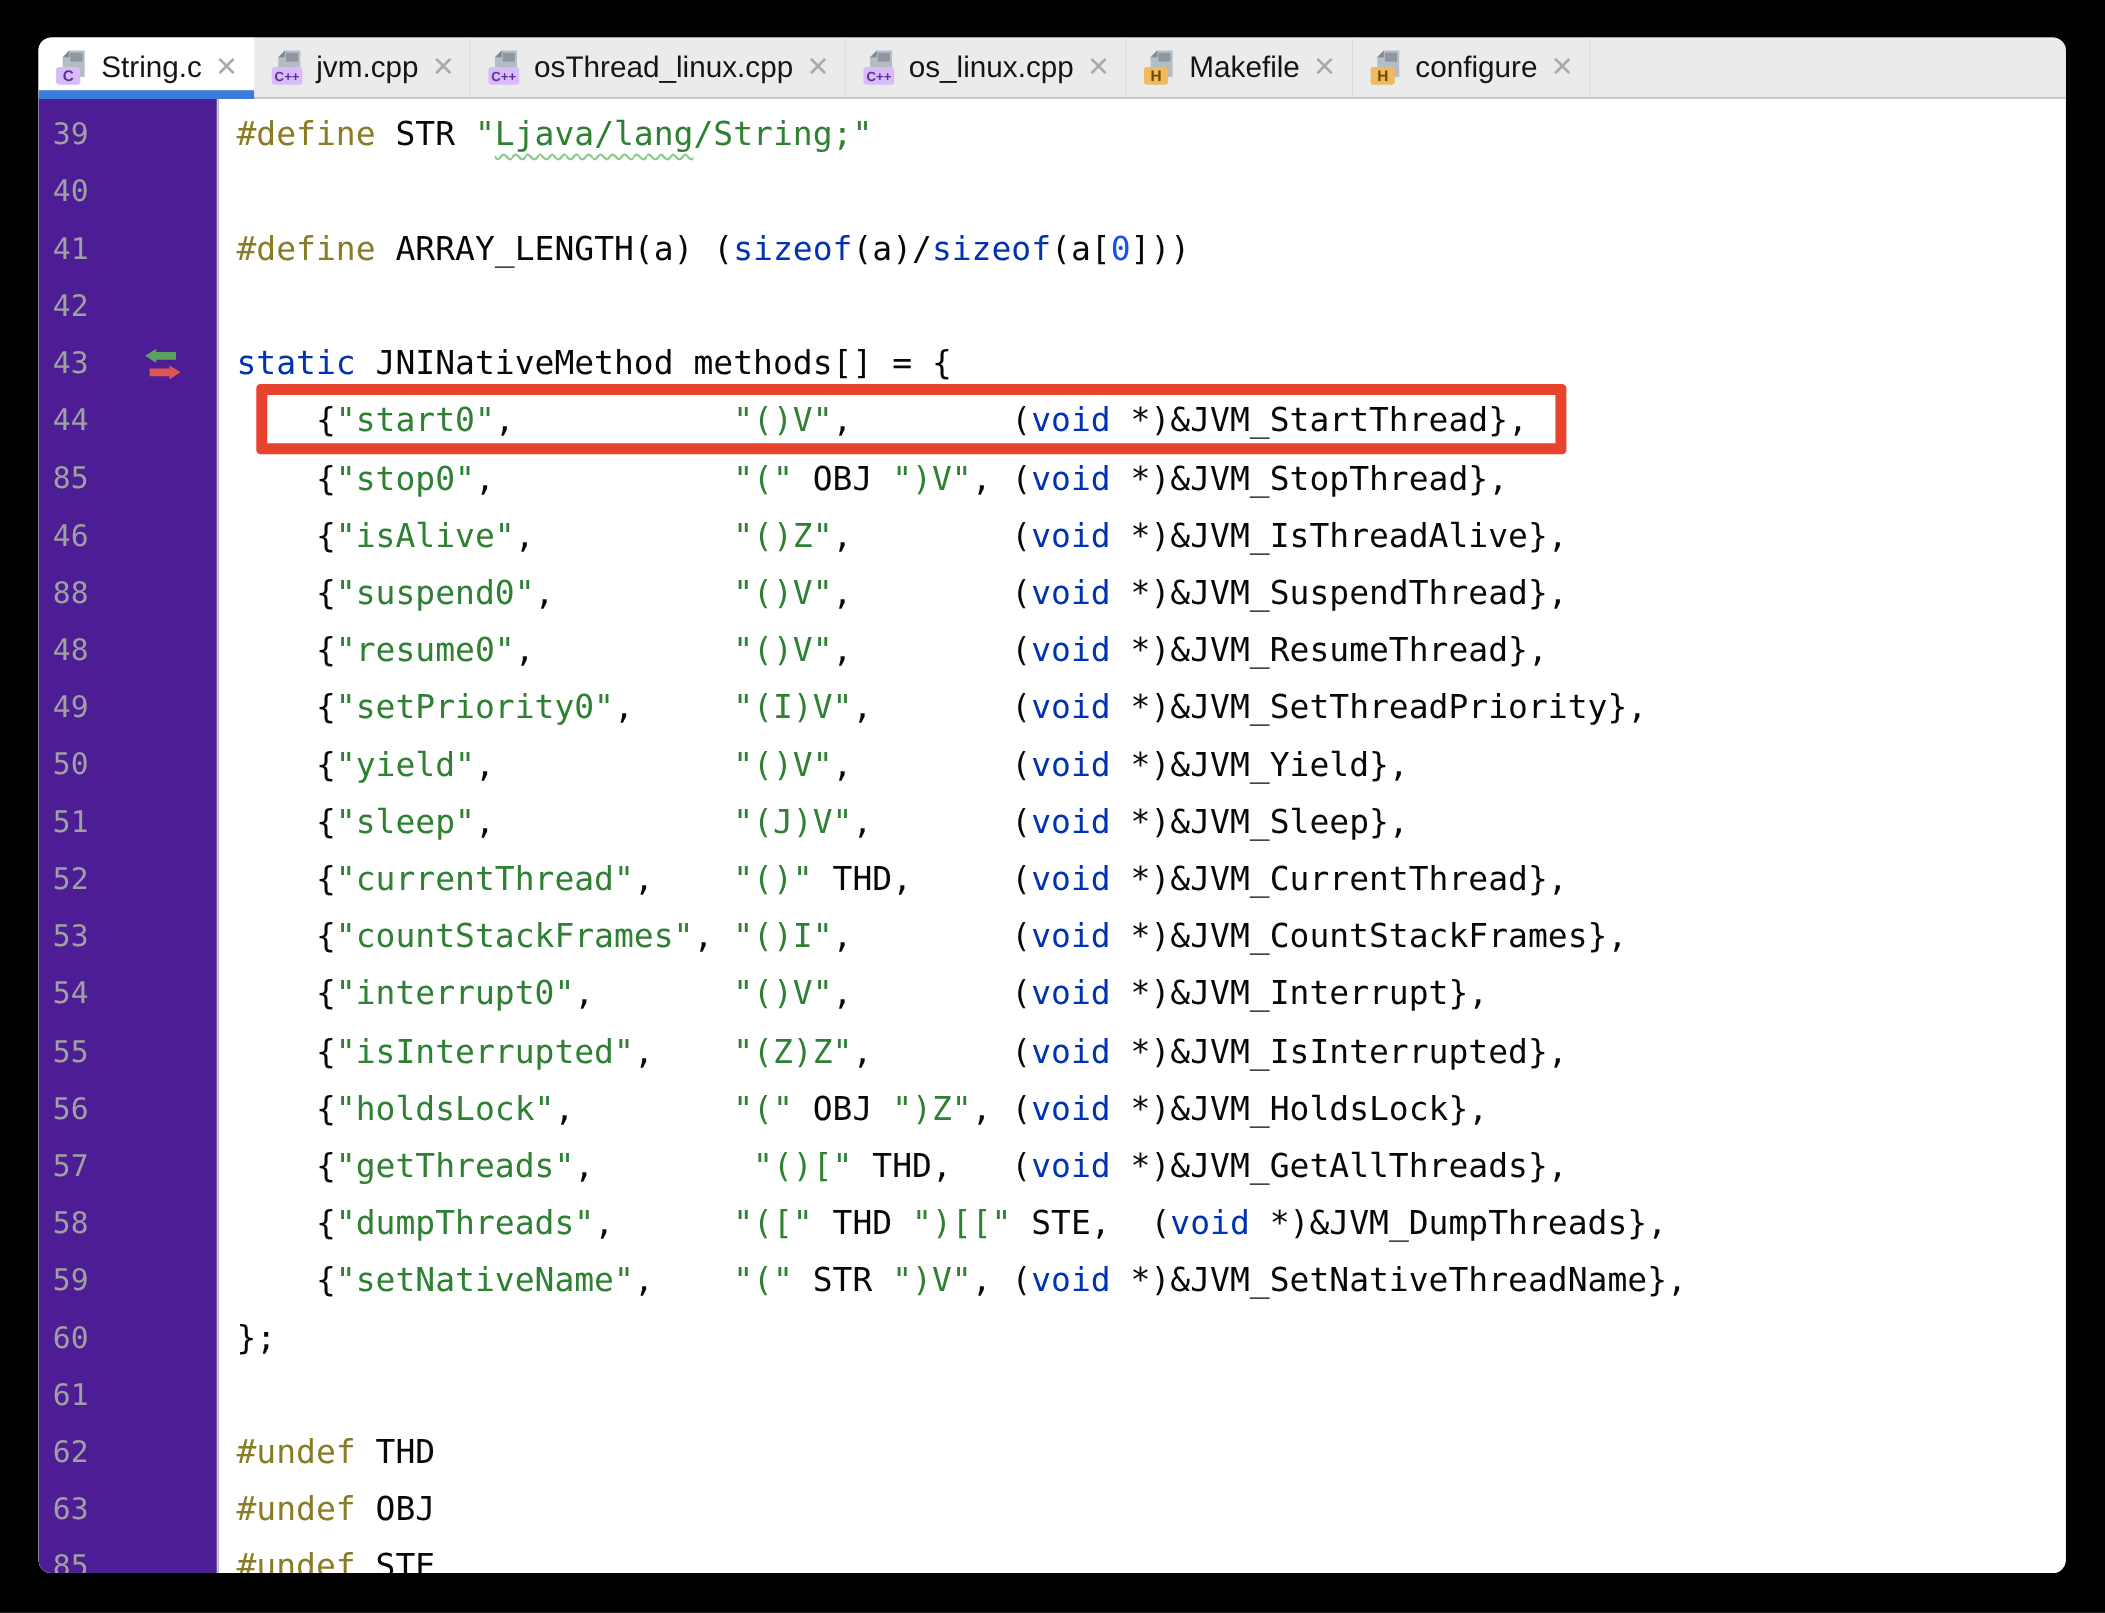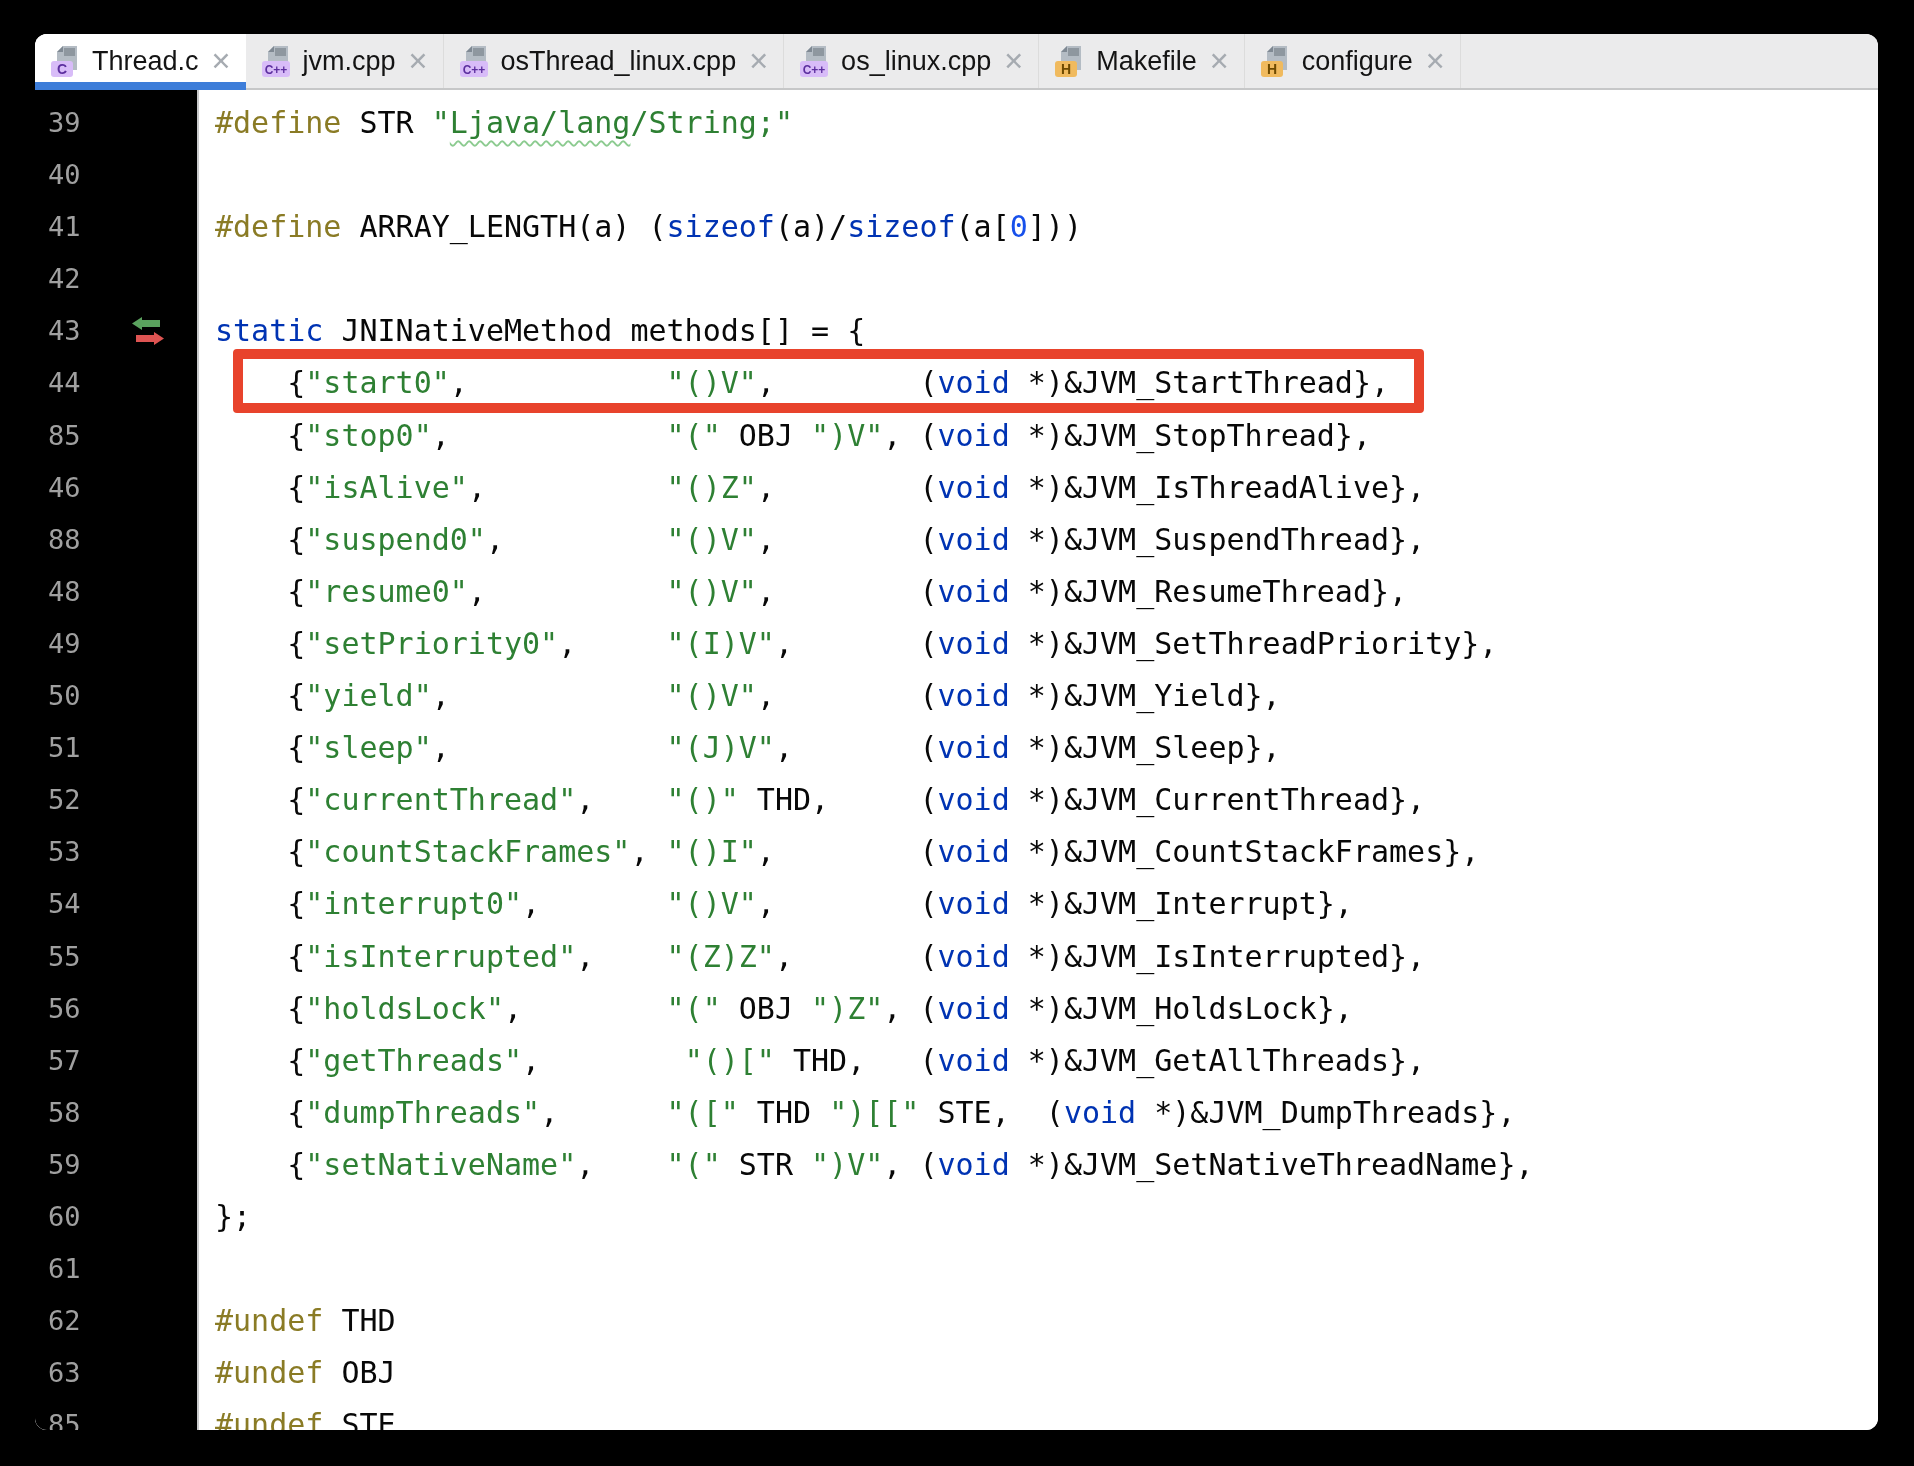--- a/index.html
+++ b/index.html
@@ -25,21 +25,21 @@
   .tab.active::after{
     content:"";position:absolute;left:0;right:0;bottom:-2px;height:8px;
     background:var(--underline,#3D7DD9);
   }
   .tab .close{font-size:25px;color:#A6ABB1;margin-left:3px;}
   .fileicon{width:34px;height:34px;flex:0 0 34px;}
 
   
   .editor{position:relative;display:flex;height:1340px;background:#fff;}
   .gutter{
-    width:162px;flex:0 0 162px;background:#000000;border-right:2px solid #C9CACB;
+    width:162px;flex:0 0 162px;background:#4c1d95;border-right:2px solid #C9CACB;
     padding-top:7px;box-sizing:content-box;
   }
   .gutter-row{
     height:52.1px;line-height:52.1px;padding-left:13px;position:relative;
     font-family:"DejaVu Sans Mono",monospace;font-size:27px;color:#A0A0A0;
   }
   .gutter-icon{position:absolute;left:95px;top:11px;width:34px;height:30px;}
 
   .codearea{
     flex:1;padding:7px 0 0 16px;overflow:hidden;
@@ -73,21 +73,21 @@
 <div class="window">
   <div class="tabbar" id="tabbar">
       <div class="tab active">
         <svg viewBox="0 0 34 34" class="fileicon">
           <path d="M14 2 H28 V26 H8 V8 Z" fill="#B4BCC4"></path>
           <path d="M14 2 L14 8 L8 8 Z" fill="#7F8993"></path>
           <rect x="15" y="4" width="11" height="8" fill="#8E979F"></rect>
           <rect x="2" y="17" width="22" height="16" rx="3" fill="#D8BCF8"></rect>
           <text x="13" y="30" text-anchor="middle" font-family="Liberation Sans,sans-serif" font-weight="bold" font-size="14" fill="#5B2E9E">C</text>
         </svg>
-        <span>Thread.c</span>
+        <span>String.c</span>
         <span class="close">✕</span>
       </div>
       <div class="tab">
         <svg viewBox="0 0 34 34" class="fileicon">
           <path d="M14 2 H28 V26 H8 V8 Z" fill="#B4BCC4"></path>
           <path d="M14 2 L14 8 L8 8 Z" fill="#7F8993"></path>
           <rect x="15" y="4" width="11" height="8" fill="#8E979F"></rect>
           <rect x="2" y="17" width="28" height="16" rx="3" fill="#D8BCF8"></rect>
           <text x="16" y="30" text-anchor="middle" font-family="Liberation Sans,sans-serif" font-weight="bold" font-size="12" fill="#5B2E9E">C++</text>
         </svg>

